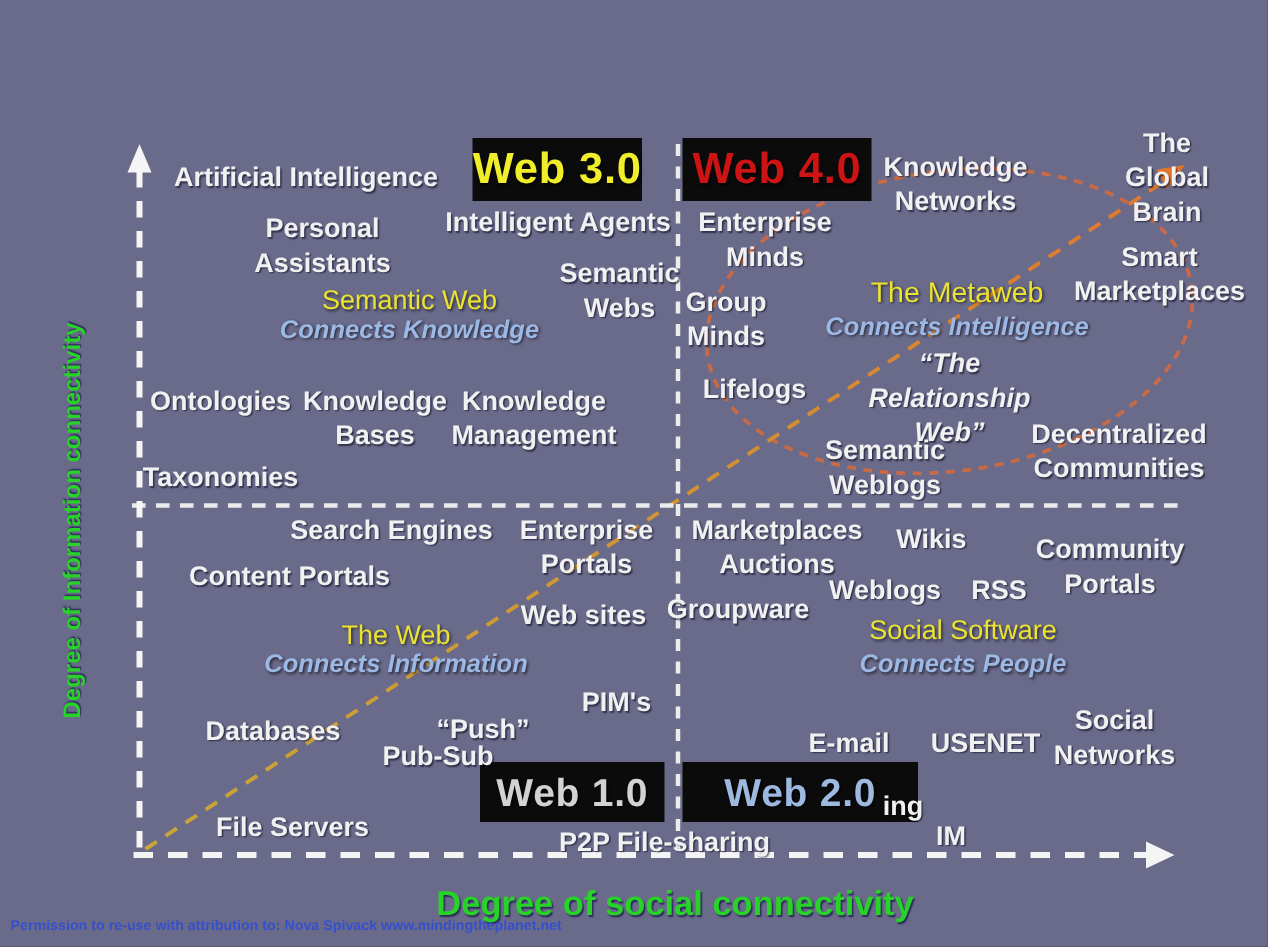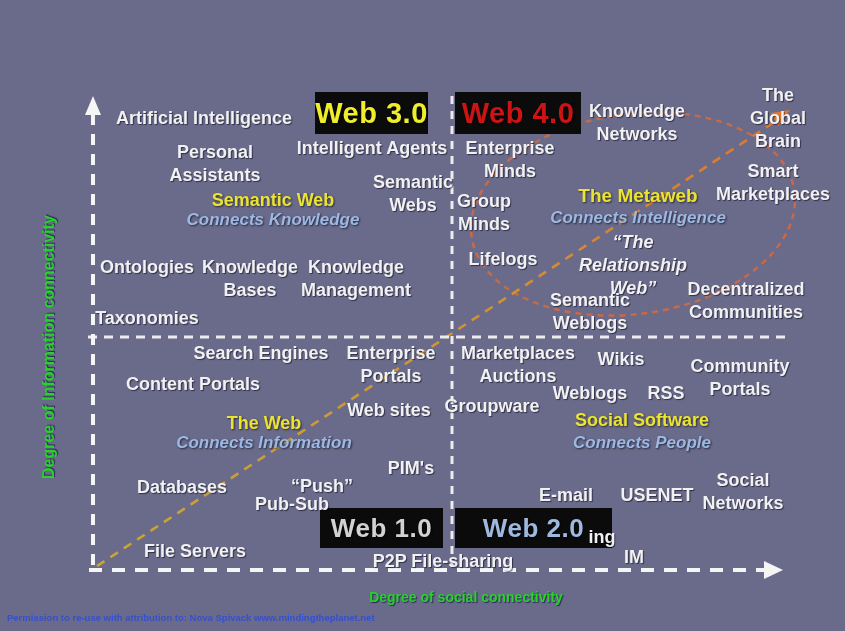--- a/index.html
+++ b/index.html
@@ -20,38 +20,38 @@
     position:absolute;background:#0b0b0b;
     display:flex;align-items:center;justify-content:center;
     font-weight:bold;font-size:29px;letter-spacing:.5px;
     text-shadow:1px 1px 2px rgba(0,0,0,.8);
   }
   .era.small{font-size:26px;}
   .era-w3{color:#f0ee2a;} .era-w4{color:#cc1414;}
   .era-w1{color:#d2d2d2;} .era-w2{color:#9db9e0;}
   .q-title{
     position:absolute;transform:translateX(-50%);white-space:nowrap;
-    color:#ebe331;font-weight:bold;font-size:18px;
+    color:#ebe331;font-weight:normal;font-size:18px;
     text-shadow:1px 1px 2px rgba(0,0,0,.6);
   }
   .q-title.big{font-size:19px;}
   .q-sub{
     position:absolute;transform:translateX(-50%);white-space:nowrap;
     color:#9cb8e4;font-weight:bold;font-style:italic;font-size:17px;
     text-shadow:1px 1px 2px rgba(0,0,0,.6);
   }
   .axis-label{
     position:absolute;color:#28d228;font-weight:bold;white-space:nowrap;
     text-shadow:1px 1px 1px rgba(0,0,60,.6);
   }
   .y-axis-label{
     left:49px;top:347px;font-size:16px;
     transform:translate(-50%,-50%) rotate(-90deg);
   }
-  .x-axis-label{left:466px;top:589px;font-size:14px;transform:translateX(-50%);}
+  .x-axis-label{left:450px;top:589px;font-size:23px;transform:translateX(-50%);}
   .attribution{
     position:absolute;left:7px;top:612px;
     color:#3550cc;font-size:9.5px;font-weight:bold;white-space:nowrap;
   }
 </style>
 </head>
 <body>
 
 <div class="canvas">
 

